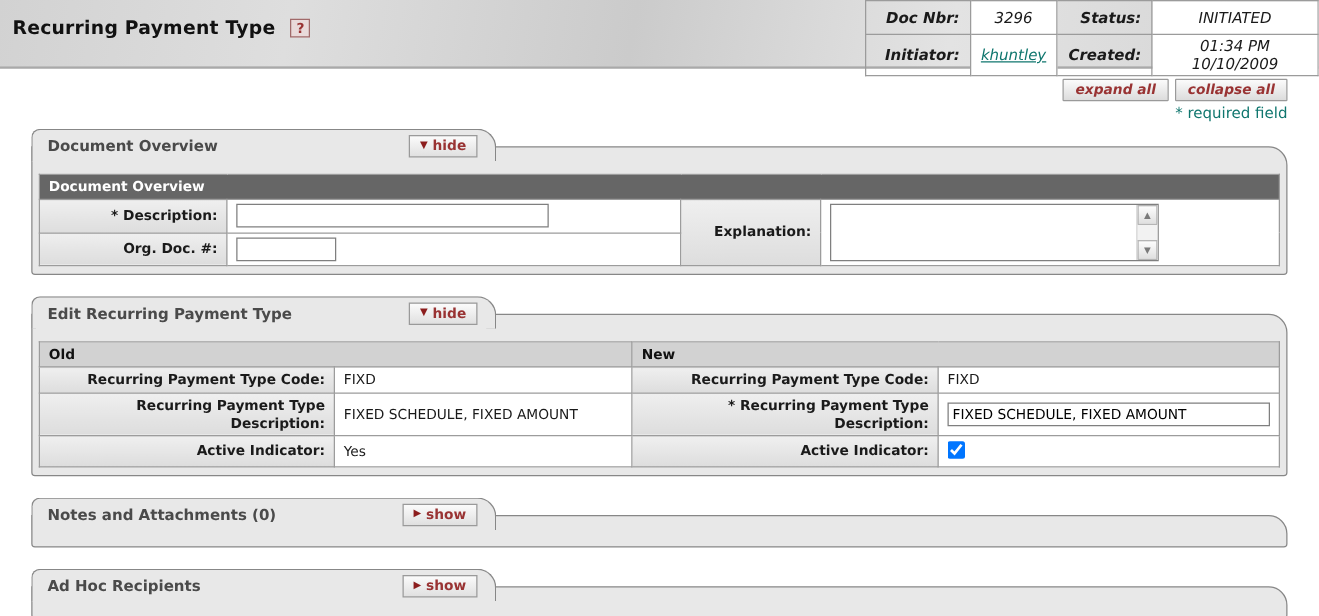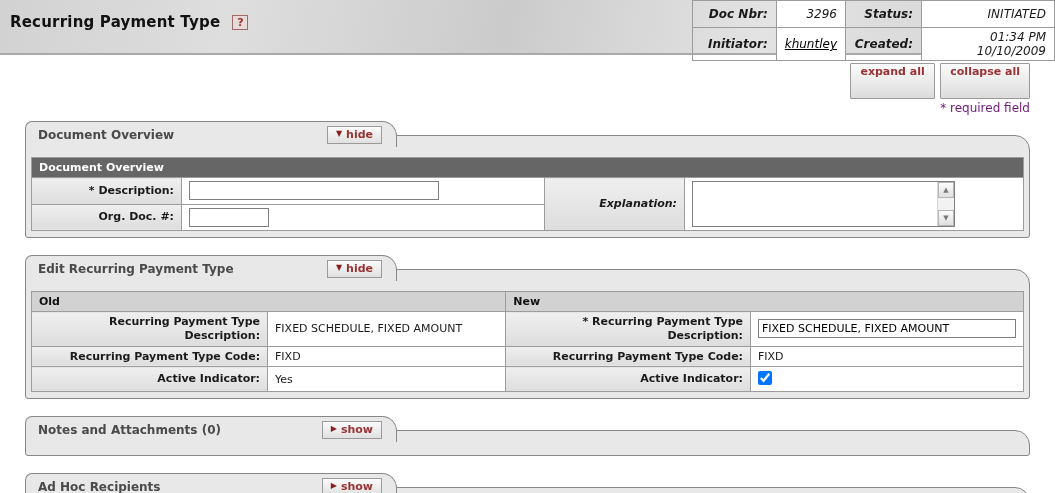--- a/index.html
+++ b/index.html
@@ -23,34 +23,34 @@
   .page-title { font-size: 15px; font-weight: bold; color: #111; letter-spacing: 0.2px; }
   .help-icon {
     display: inline-block; margin-left: 12px; width: 16px; height: 15px;
     border: 1px solid #a06a6a; background: #e9dada; color: #993333;
     font-weight: bold; font-size: 11px; line-height: 13px; text-align: center;
     cursor: pointer;
   }
   table.doc-info { position: absolute; top: 0; right: 0; border-collapse: collapse; height: 55px; }
   table.doc-info td { border: 1px solid #9b9b9b; padding: 2px 8px; font-size: 12px; height: 27px; font-style: italic; }
   td.di-label { font-weight: bold; text-align: right; background: transparent; }
-  td.di-value { background: #ffffff; text-align: right; }
+  td.di-value { background: #ffffff; text-align: center; }
   .c1 { width: 84px; } .c2 { width: 60px; } .c3 { width: 76px; } .c4 { width: 133px; margin-left: 42px; }
-  .initiator-link { color: #000000; text-decoration: underline; cursor: pointer; }
+  .initiator-link { color: #0f766e; text-decoration: underline; cursor: pointer; }
 
   
   .top-controls { margin: 8px 25px 2px; text-align: right; }
   .small-btn {
     display: inline-block;
     border: 1px solid #9a9a9a; border-radius: 1px;
     background: linear-gradient(180deg, #fbfbfb, #dcdcdc);
     color: #993333; font-weight: bold; font-size: 11px;
-    font-family: inherit; padding: 1px 9px 20px; margin-left: 2px; cursor: pointer;
-  }
-  .required-note { margin: 2px 25px 6px; text-align: right; font-size: 12px; color: #701a75; }
+    font-family: inherit; padding: 1px 9px 2px; margin-left: 2px; cursor: pointer; font-style: italic;
+  }
+  .required-note { margin: 2px 25px 6px; text-align: right; font-size: 12px; color: #0f766e; }
 
   
   .sections { margin-top: 2px; }
   .section { position: relative; margin: 0 0 17px 25px; width: 1005px; }
   .tab {
     position: relative; z-index: 2;
     width: 372px; height: 26px;
     background: #e8e8e8;
     border: 1px solid #878787; border-bottom: none;
     border-radius: 7px 15px 0 0;
@@ -155,21 +155,21 @@
       <table class="inner">
         <tbody>
             <tr>
           <td class="hdr-dark" colspan="4">Document Overview</td>
         </tr>
         <tr>
           <td class="lbl" style="width:150px;">* Description:</td>
           <td class="val" style="width:363px;">
             <input type="text" class="text w250" style="">
           </td>
-          <td class="lbl" style="width:140px;font-style:italic;" rowspan="2">Explanation:</td>
+          <td class="lbl" style="width:112px;" rowspan="2">Explanation:</td>
           <td class="val" rowspan="2">
             <div class="fake-textarea">
               <div class="fake-scrollbar">
                 <div class="scroll-arrow">▲</div>
                 <div class="scroll-arrow">▼</div>
               </div>
             </div>
           </td>
         </tr>
         <tr>
@@ -192,34 +192,34 @@
       </button>
     </div>
     <div class="sec-body">
       <table class="inner">
         <tbody>
             <tr>
           <td class="hdr-gray" colspan="2">Old</td>
           <td class="hdr-gray" colspan="2">New</td>
         </tr>
         <tr>
+          <td class="lbl" style="width:243px;">Recurring Payment Type Code:</td>
+          <td class="val" style="width:246px;">FIXD</td>
+          <td class="lbl" style="width:252px;">Recurring Payment Type Code:</td>
+          <td class="val">FIXD</td>
+        </tr>
+        <tr>
           <td class="lbl">Recurring Payment Type Description:</td>
           <td class="val">FIXED SCHEDULE, FIXED AMOUNT</td>
           <td class="lbl">* Recurring Payment Type Description:</td>
           <td class="val">
             <input type="text" class="text w258" value="FIXED SCHEDULE, FIXED AMOUNT" style="">
           </td>
         </tr>
         <tr>
-          <td class="lbl" style="width:243px;">Recurring Payment Type Code:</td>
-          <td class="val" style="width:246px;">FIXD</td>
-          <td class="lbl" style="width:252px;">Recurring Payment Type Code:</td>
-          <td class="val">FIXD</td>
-        </tr>
-        <tr>
           <td class="lbl">Active Indicator:</td>
           <td class="val">Yes</td>
           <td class="lbl">Active Indicator:</td>
           <td class="val">
             <input type="checkbox" class="chk" checked="true" style="">
           </td>
         </tr>
       </tbody>
         </table>
     </div>

